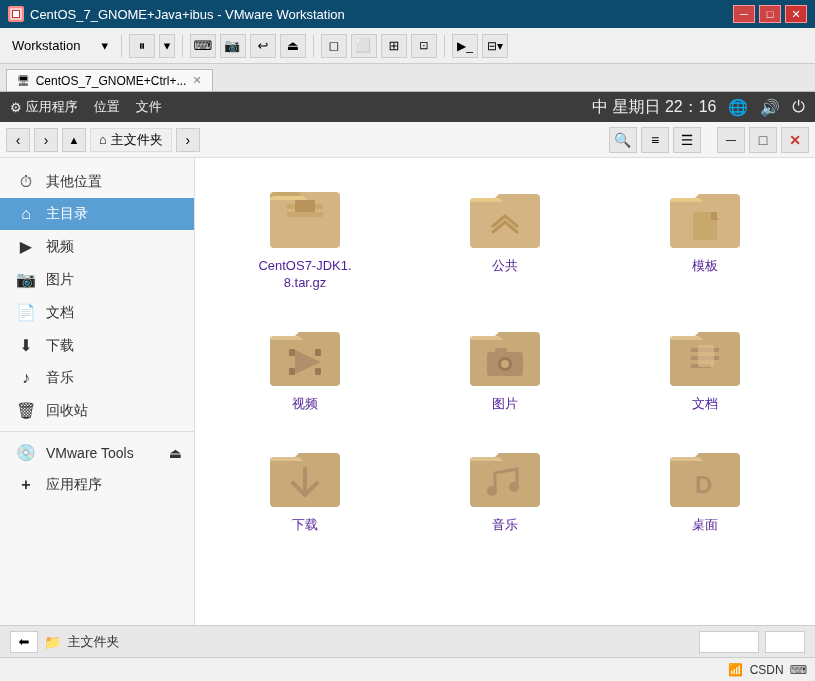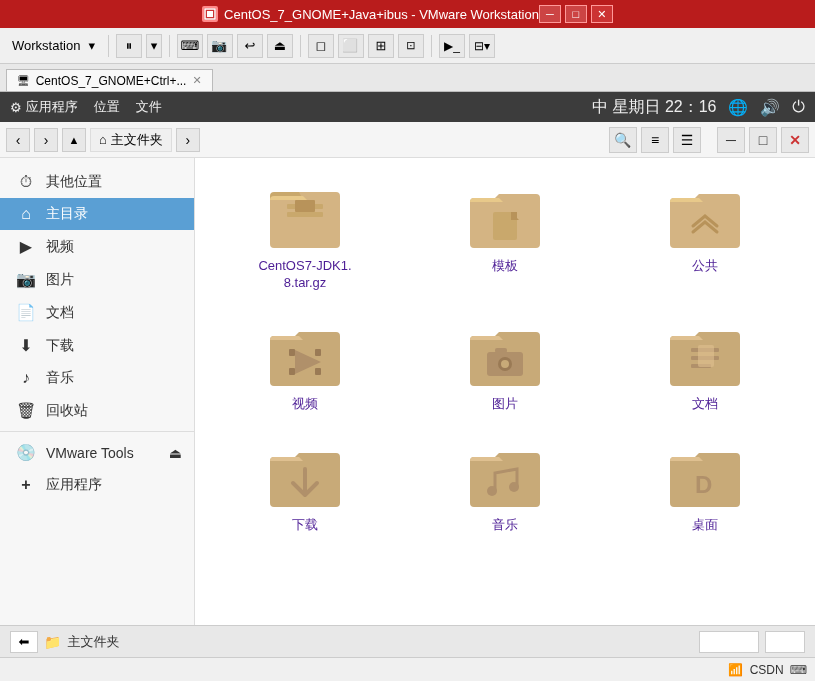--- a/index.html
+++ b/index.html
@@ -7,25 +7,25 @@
       width: 815px;
       height: 681px;
       font-family: "Microsoft YaHei", "SimHei", sans-serif;
       font-size: 13px;
       overflow: hidden;
       background: #c0c0c0;
     }
 
     
     #titlebar {
-      background: #b91c1c;
+      background: #0c4a6e;
       height: 28px;
       display: flex;
       align-items: center;
-      justify-content: center;
+      justify-content: space-between;
       padding: 0 8px;
       color: white;
     }
     #titlebar-left {
       display: flex;
       align-items: center;
       gap: 6px;
     }
     #titlebar-icon {
       width: 16px; height: 16px;
@@ -61,21 +61,21 @@
       display: flex;
       align-items: center;
       padding: 0 6px;
       border-bottom: 1px solid #ccc;
       gap: 4px;
     }
     .toolbar-item {
       padding: 3px 6px;
       font-size: 13px;
       cursor: pointer;
-      display: flex; align-items: center; gap: 8px;
+      display: flex; align-items: center; gap: 21px;
     }
     .toolbar-separator {
       width: 1px; height: 22px;
       background: #ccc;
       margin: 0 3px;
     }
     .toolbar-btn {
       width: 26px; height: 24px;
       background: #e8e8e8;
       border: 1px solid #ccc;
@@ -462,39 +462,39 @@
       </div>
       <div class="file-label">CentOS7-JDK1.8.tar.gz</div>
     </div>
 
     <div class="file-item">
       <div class="folder-icon">
         <svg viewBox="0 0 80 70">
           <path d="M5,20 Q5,16 9,16 L30,16 L34,12 L71,12 Q75,12 75,16 L75,62 Q75,66 71,66 L9,66 Q5,66 5,62 Z" fill="#d4b483"></path>
           <path d="M5,20 Q5,16 9,16 L34,16 L38,20 Z" fill="#e8c98a"></path>
 
+          <path d="M28,44 L40,34 L52,44" fill="none" stroke="#b8935a" stroke-width="3" stroke-linecap="round"></path>
+          <path d="M28,50 L40,40 L52,50" fill="none" stroke="#b8935a" stroke-width="3" stroke-linecap="round"></path>
+        </svg>
+      </div>
+      <div class="file-label">公共</div>
+    </div>
+
+    <div class="file-item">
+      <div class="folder-icon">
+        <svg viewBox="0 0 80 70">
+          <path d="M5,20 Q5,16 9,16 L30,16 L34,12 L71,12 Q75,12 75,16 L75,62 Q75,66 71,66 L9,66 Q5,66 5,62 Z" fill="#d4b483"></path>
+          <path d="M5,20 Q5,16 9,16 L34,16 L38,20 Z" fill="#e8c98a"></path>
+
           <rect x="28" y="30" width="24" height="28" fill="#c9a86c" rx="2"></rect>
           <path d="M46,30 L46,38 L54,38" fill="#b8935a"></path>
           <path d="M46,30 L52,30 L52,38 L46,38 Z" fill="#b8935a"></path>
         </svg>
       </div>
       <div class="file-label">模板</div>
-    </div>
-
-    <div class="file-item">
-      <div class="folder-icon">
-        <svg viewBox="0 0 80 70">
-          <path d="M5,20 Q5,16 9,16 L30,16 L34,12 L71,12 Q75,12 75,16 L75,62 Q75,66 71,66 L9,66 Q5,66 5,62 Z" fill="#d4b483"></path>
-          <path d="M5,20 Q5,16 9,16 L34,16 L38,20 Z" fill="#e8c98a"></path>
-
-          <path d="M28,44 L40,34 L52,44" fill="none" stroke="#b8935a" stroke-width="3" stroke-linecap="round"></path>
-          <path d="M28,50 L40,40 L52,50" fill="none" stroke="#b8935a" stroke-width="3" stroke-linecap="round"></path>
-        </svg>
-      </div>
-      <div class="file-label">公共</div>
     </div>
 
     <div class="file-item">
       <div class="folder-icon">
         <svg viewBox="0 0 80 70">
           <path d="M5,20 Q5,16 9,16 L30,16 L34,12 L71,12 Q75,12 75,16 L75,62 Q75,66 71,66 L9,66 Q5,66 5,62 Z" fill="#c8aa78"></path>
           <path d="M5,20 Q5,16 9,16 L34,16 L38,20 Z" fill="#dfc090"></path>
 
           <polygon points="30,30 30,54 56,42" fill="#b0906a"></polygon>
 

